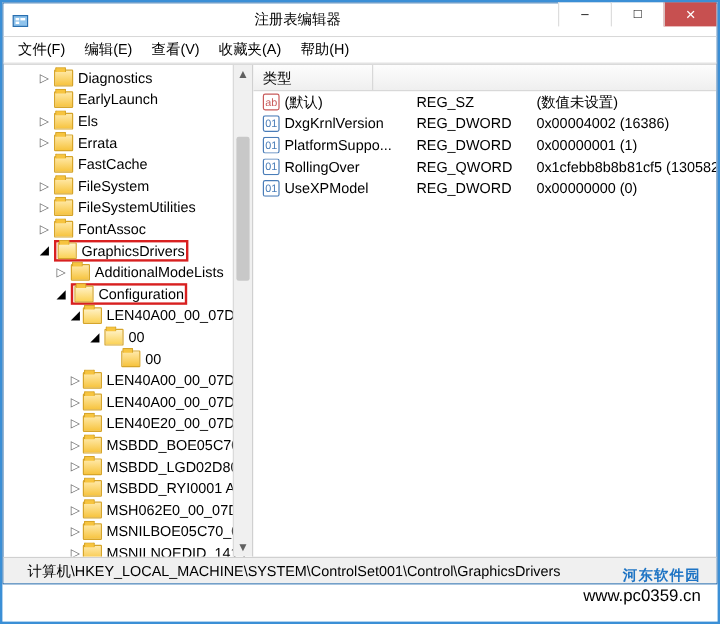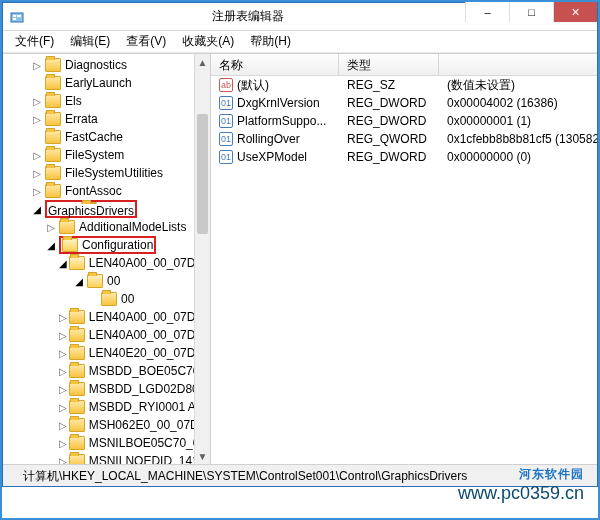--- a/index.html
+++ b/index.html
@@ -47,21 +47,21 @@
 .val-icon.str { background: #fff; border: 1px solid #c85a5a; color: #c85a5a; }
 .val-icon.bin { background: #fff; border: 1px solid #4a7db8; color: #4a7db8; }
 .statusbar { height: 22px; border-top: 1px solid #d0d0d0; background: #f0f0f0; padding: 3px 20px; color: #000; white-space: nowrap; overflow: hidden;}
 .scrollbar-v { position: absolute; right: 0; top: 0; bottom: 0; width: 16px; background: #f0f0f0; border-left: 1px solid #dadada;}
 .scrollbar-v .thumb { position:absolute; left:2px; right:2px; top:60px; height:120px; background:#c8c8c8; border-radius:2px;}
 .scrollbar-v .arrow { position:absolute; left:0; right:0; height:16px; display:flex; align-items:center; justify-content:center; color:#606060; font-size:10px;}
 .scrollbar-v .arrow.up { top:0; }
 .scrollbar-v .arrow.down { bottom:0; }
 .watermark { position: absolute; right: 14px; bottom: 14px; text-align: right; }
 .watermark .brand { color: #1e74c4; font-size: 12px; font-weight: bold; letter-spacing: 1px;}
-.watermark .url { color: #0c4a6e; font-size: 18px; }
+.watermark .url { color: #000000; font-size: 14px; }
 .expander.black { color:#000; }
 </style>
 </head>
 <body>
 
 <div class="outer-frame">
 <div class="window">
 
   <div class="titlebar">
     <span class="titlebar-icon">
@@ -142,21 +142,21 @@
             </div>
             <div class="tree-node indent2">
               <span class="expander">▷</span>
               <span style="display: inline-flex; align-items: center;">
                 <span class="folder"></span>
                 <span class="label">FontAssoc</span>
               </span>
             </div>
             <div class="tree-node indent2">
               <span class="expander black">◢</span>
-              <span class="hl-red" style="display: inline-flex; align-items: center; flex-direction: column;">
+              <span class="hl-red" style="display: inline-flex; align-items: center;">
                 <span class="folder open"></span>
                 <span class="label">GraphicsDrivers</span>
               </span>
             </div>
             <div class="tree-node indent3">
               <span class="expander">▷</span>
               <span style="display: inline-flex; align-items: center;">
                 <span class="folder"></span>
                 <span class="label">AdditionalModeLists</span>
               </span>
@@ -255,21 +255,20 @@
           </div>
       <div class="scrollbar-v">
         <div class="arrow up">▲</div>
         <div class="thumb"></div>
         <div class="arrow down">▼</div>
       </div>
     </div>
 
     <div class="list-panel">
       <div class="list-header">
-        <div class="col col-name">名称</div>
         <div class="col col-type">类型</div>
       </div>
       <div class="list-body" id="list-body">
             <div class="list-row">
               <div class="cell cell-name">
                 <span class="val-icon str">ab</span>
                 <span>(默认)</span>
               </div>
               <div class="cell cell-type">REG_SZ</div>
               <div class="cell cell-data">(数值未设置)</div>

